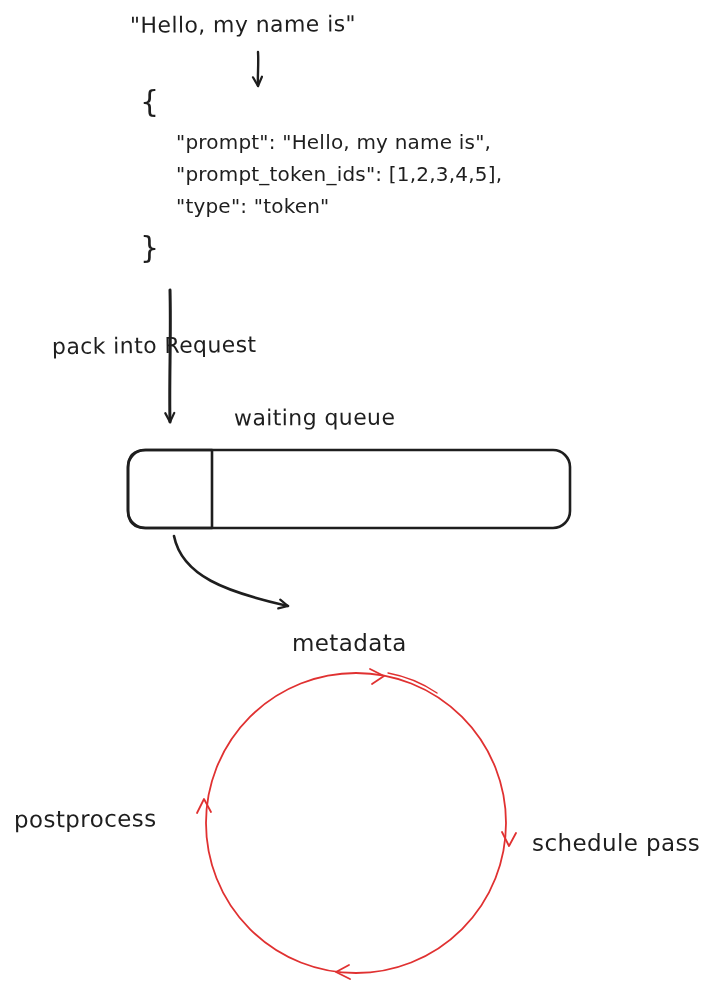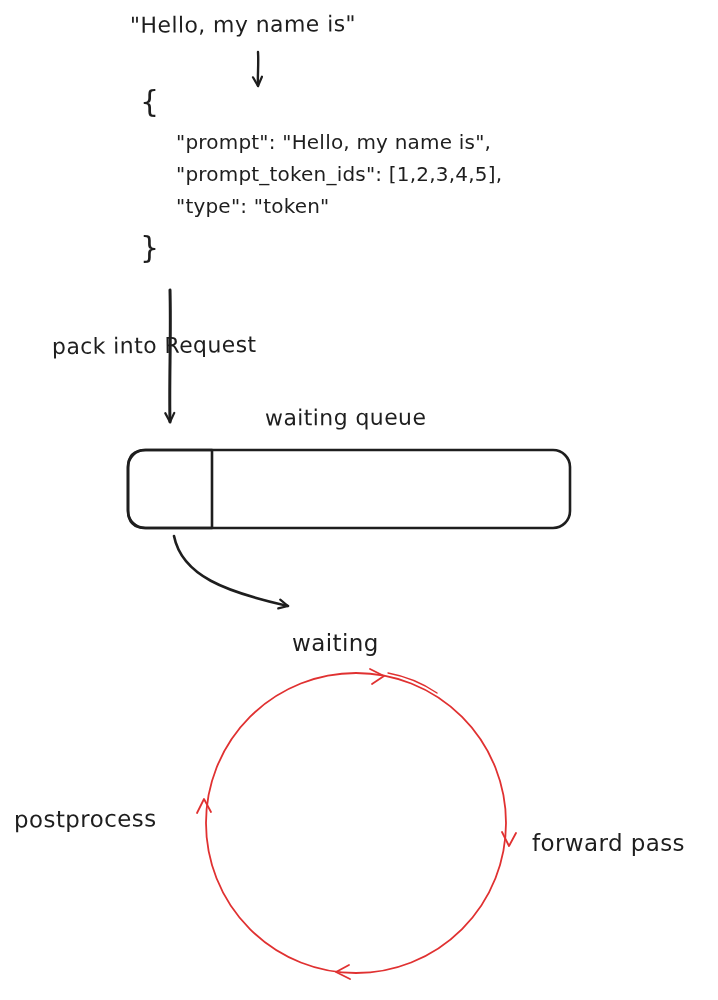--- a/index.html
+++ b/index.html
@@ -17,21 +17,21 @@
   svg.layer { pointer-events: none; }
   .label { position: absolute; white-space: pre; letter-spacing: 0.4px; }
   .t-input   { left: 130px; top: 12px;  font-size: 22px; transform: rotate(-0.4deg); }
   .t-brace-open  { left: 140px; top: 84px;  font-size: 30px; }
   .t-json-1  { left: 176px; top: 130px; font-size: 20px; letter-spacing: 0.2px; }
   .t-json-2  { left: 176px; top: 162px; font-size: 20px; letter-spacing: 0.2px; }
   .t-json-3  { left: 176px; top: 194px; font-size: 20px; letter-spacing: 0.2px; }
   .t-brace-close { left: 140px; top: 230px; font-size: 30px; }
   .t-misc    { left: 188px; top: 248px; font-size: 21px; }
   .t-pack    { left: 52px;  top: 333px; font-size: 22px; transform: rotate(-0.6deg); }
-  .t-queue   { left: 234px; top: 405px; font-size: 22px; transform: rotate(-0.3deg); margin-left: 31px; }
+  .t-queue   { left: 234px; top: 405px; font-size: 22px; transform: rotate(-0.3deg); }
   .t-sched   { left: 292px; top: 630px; font-size: 23px; }
   .t-fwd     { left: 532px; top: 830px; font-size: 23px; }
   .t-post    { left: 14px;  top: 806px; font-size: 23px; transform: rotate(-0.5deg); }
   .ink   { stroke: #1e1e1e; fill: none; stroke-linecap: round; stroke-linejoin: round; }
   .red   { stroke: #e03131; fill: none; stroke-linecap: round; stroke-linejoin: round; }
 </style>
 </head>
 <body>
 
 <div class="canvas">
@@ -72,18 +72,18 @@
     <div class="label t-brace-open">{</div>
     <div class="label t-json-1">"prompt": "Hello, my name is",</div>
     <div class="label t-json-2">"prompt_token_ids": [1,2,3,4,5],</div>
     <div class="label t-json-3">"type": "token"</div>
     <div class="label t-brace-close">}</div>
 
     <div class="label t-pack">pack into Request</div>
 
     <div class="label t-queue">waiting queue</div>
 
-    <div class="label t-sched">waiting</div>
-    <div class="label t-fwd">forward pass</div>
+    <div class="label t-sched">metadata</div>
+    <div class="label t-fwd">schedule pass</div>
     <div class="label t-post">postprocess</div>
   </div>
 
 </div>
 
 </body></html>

